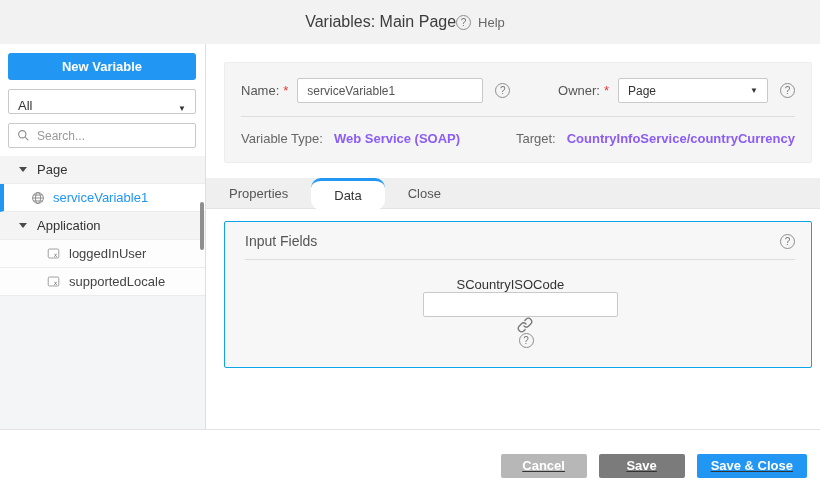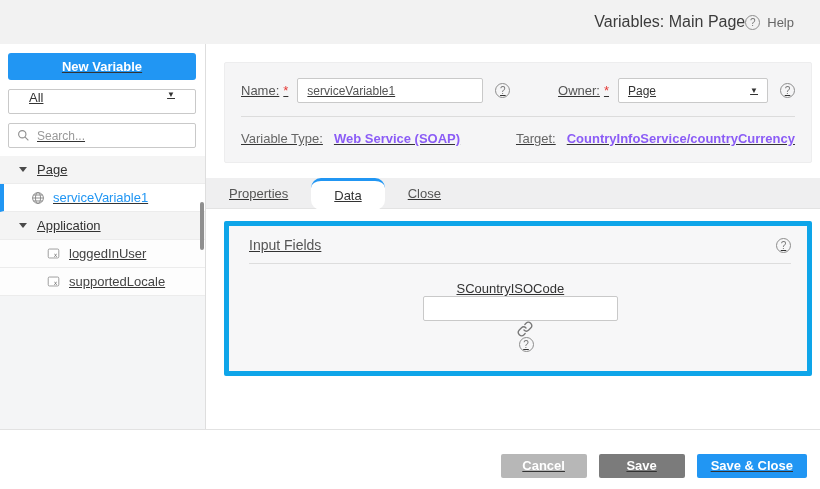--- a/index.html
+++ b/index.html
@@ -4,38 +4,38 @@
 <style>
   * { box-sizing: border-box; margin: 0; padding: 0; }
   html,body { width:820px; height:489px; }
   body {
     font-family: "Liberation Sans", "DejaVu Sans", sans-serif;
     background:#fff; color:#333; overflow:hidden; position:relative;
     font-size:13px;
   }
   
   .header { height:44px; background:#f2f2f2; display:flex; align-items:center;
-            justify-content:flex-end; padding:0 26px 0 16px; }
+            justify-content:center; padding:0 26px 0 16px; }
   .page-title { font-size:16px; color:#3c3c3c; }
   .help-link { display:flex; align-items:center; gap:7px; color:#666; font-size:13px; cursor:pointer; }
   .qmark { width:15px; height:15px; border:1px solid #8d8d8d; border-radius:50%;
            display:inline-flex; align-items:center; justify-content:center;
            font-size:10px; color:#777; flex:0 0 auto; background:transparent; }
   
-  .body-row { display:flex; height:385px;text-decoration:underline; }
+  .body-row { display:flex; height:385px; }
   
   .sidebar { width:206px; border-right:1px solid #dedede; background:#fff;
              display:flex; flex-direction:column; position:relative; }
   .sidebar-controls { padding:7px 9px 0 8px; }
   .btn-new { display:block; width:100%; height:27px; background:#2196f3; color:#fff;
              font-weight:bold; font-size:13px; border:none; border-radius:3px;
              margin:2px 0 9px; cursor:pointer; font-family:inherit; }
   .select-all { height:25px; border:1px solid #c9c9c9; border-radius:2px; background:#fff;
-                display:flex; align-items:flex-start; justify-content:space-between;
-                padding:0 20px; color:#333; margin-bottom:9px; cursor:pointer; }
+                display:flex; align-items:flex-end; justify-content:space-between;
+                padding:0 9px; color:#333; margin-bottom:9px; cursor:pointer; }
   .dd-arrow { font-size:8px; color:#333; }
   .search-box { height:25px; border:1px solid #c9c9c9; border-radius:2px; background:#fff;
                 display:flex; align-items:center; gap:6px; padding:0 7px;
                 color:#9a9a9a; font-size:12px; margin-bottom:8px; }
   .tree-row { height:28px; display:flex; align-items:center; font-size:13px;
               border-bottom:1px solid #ececec; cursor:pointer; }
   .tree-group { background:#f4f4f4; color:#333; padding-left:19px; gap:10px; }
   .caret { width:0; height:0; border-left:4px solid transparent;
            border-right:4px solid transparent; border-top:5px solid #4a4a4a; }
   .tree-item { background:#fdfdfd; color:#444; padding-left:46px; gap:8px; }
@@ -64,21 +64,21 @@
   .form-row2 { display:flex; align-items:center; padding:14px 16px 16px; color:#666; }
   .fval { font-weight:bold; color:#8b5cf6; margin-left:11px; }
   
   .tab-bar { margin-top:15px; height:31px; background:#efeff0;
              border-bottom:1px solid #e3e3e3; display:flex; color:#555; }
   .tab { padding:0 23px; display:flex; align-items:center; cursor:pointer; height:31px;border-radius:10px; }
   .tab.active { background:#fff; border-top:3px solid #2196f3; color:#333;
                 margin-bottom:-1px; height:32px; padding-top:0; }
   
   .content { flex:1; background:#fff; }
-  .if-panel { margin:12px 8px 0 18px; background:#f7f7f8; border:5px solid #0ea5e9; border-radius:2px; }
+  .if-panel { margin:12px 8px 0 18px; background:#f7f7f8; border:1px solid #0ea5e9; border-radius:2px; }
   .if-header { display:flex; align-items:center; justify-content:space-between;
                padding:11px 16px 10px 20px; font-size:14px; color:#555; }
   .if-divider { border-top:1px solid #ddd; margin:0 16px 0 20px; }
   .if-row { display:flex; align-items:center; padding:17px 16px 19px 20px; color:#333;flex-direction:column; }
   .if-label { width:127px; }
   .link-icon { margin-left:10px; display:inline-flex; cursor:pointer; }
   
   .footer { height:72px; background:#fff; border-top:1px solid #e2e2e2;
             display:flex; align-items:center; justify-content:flex-end;
             gap:12px; padding-right:13px;text-decoration:underline; }

